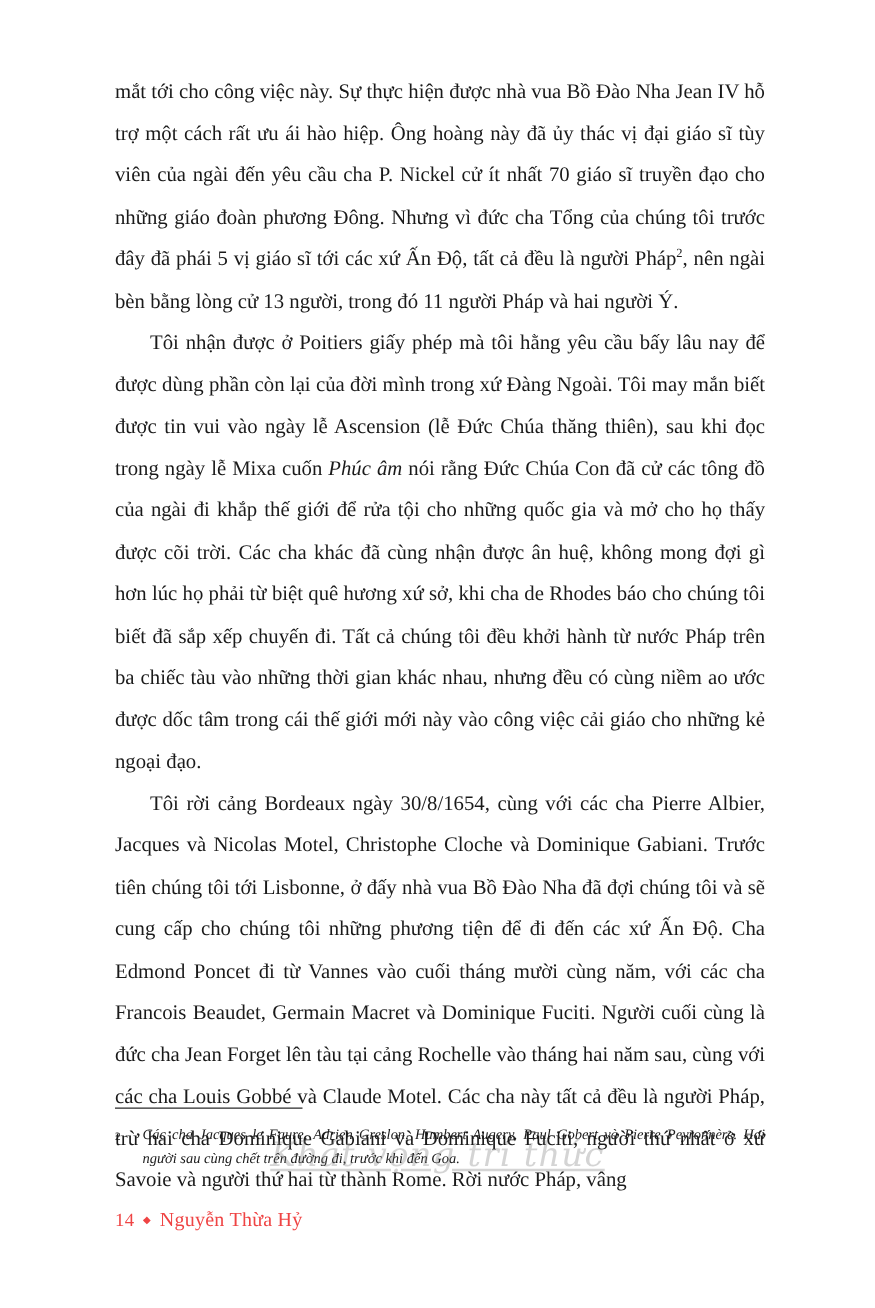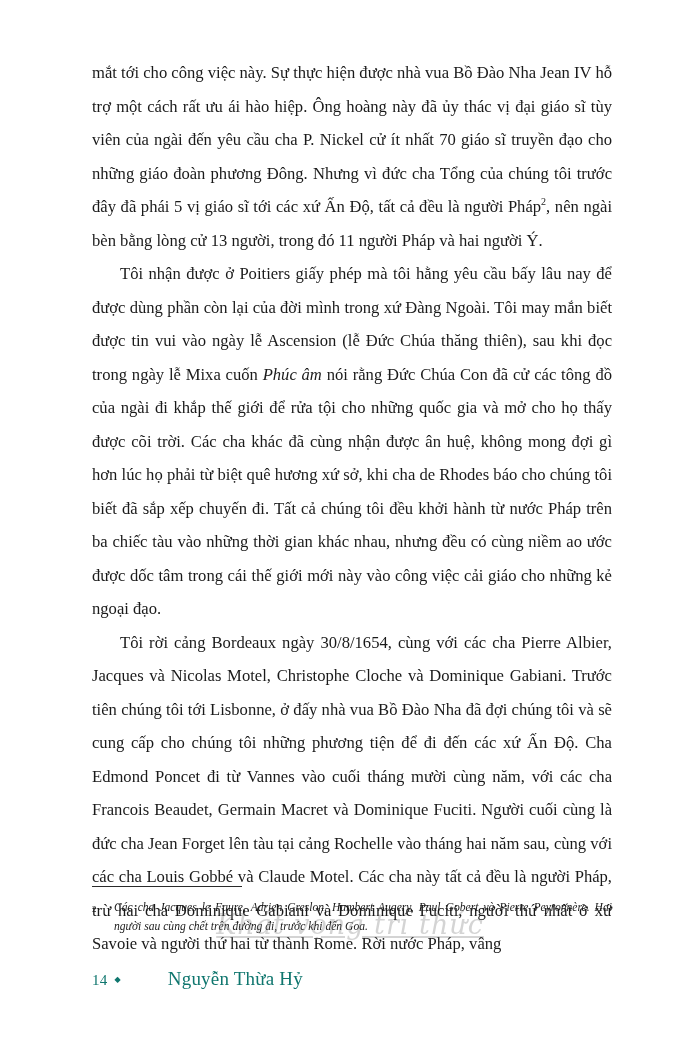--- a/index.html
+++ b/index.html
@@ -87,36 +87,35 @@
     flex: 1 1 auto;
     font-style: italic;
   }
 
   .folio {
     position: absolute;
     left: 92px;
     top: 968px;
     font-size: 14.5px;
     letter-spacing: 0.2px;
-    color: #0f766e;
+    color: #ef4444;
     display: flex;
     align-items: baseline;
     gap: 7px;
   }
   .folio .num {
     font-size: 15px;
   }
   .folio .dot {
     font-size: 8px;
     position: relative;
     top: -3px;
   }
   .folio .author {
-    font-size: 19px;
-    margin-left: 40px;
+    font-size: 16px;
   }
 
   
   .watermark {
     position: absolute;
     left: 0;
     top: 900px;
     width: 700px;
     text-align: center;
     pointer-events: none;

